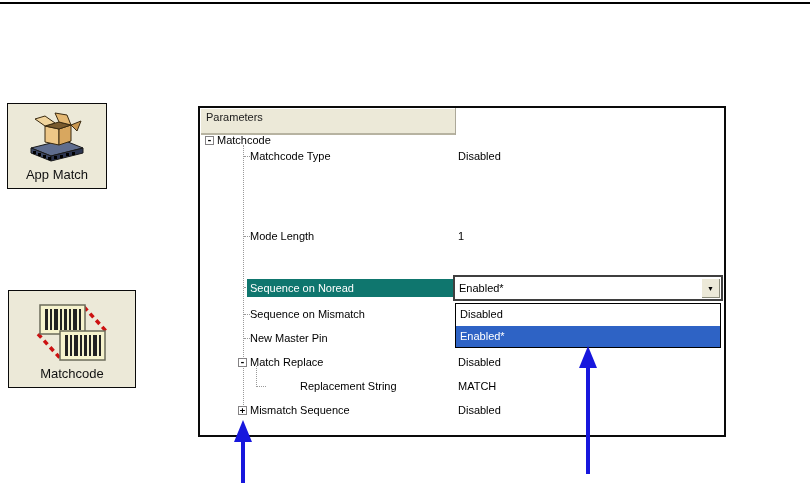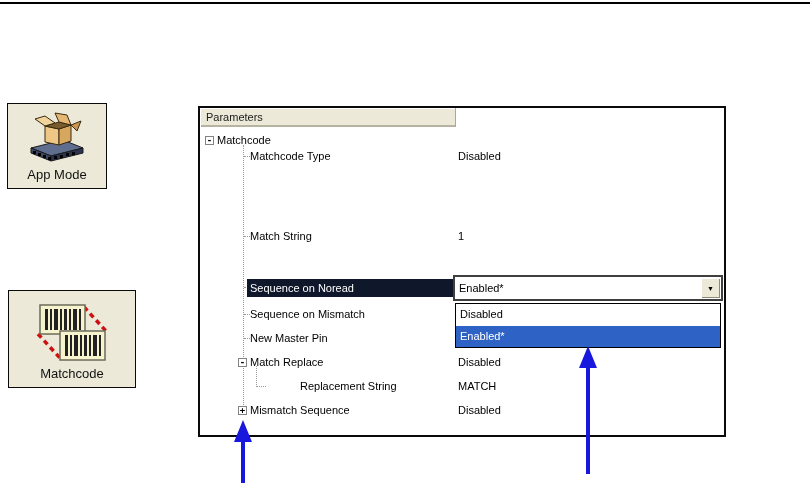--- a/index.html
+++ b/index.html
@@ -24,35 +24,35 @@
 
   
   #panel {
     position: absolute; left: 198px; top: 106px; width: 528px; height: 331px;
     border: 2px solid #0a0a0a; background: #fff;
   }
   .phead { position: absolute; left: 0; top: 0; width: 524px; height: 21px; display: flex; }
   .hcell {
     background: #ece9d8; font-size: 11px; color: #1a1a1a; padding: 3px 0 0 6px;
     box-shadow: inset 1px 1px 0 #ffffff, inset 0 -2px 0 #b7b3a1;
-    border-right: 1px solid #aca899; height: 19px;
+    border-right: 1px solid #aca899; height: 27px;
   }
   .hcell.c1 { width: 256px; }
   .hcell.c2 { flex: 1; border-right: none; }
 
   .trow { position: absolute; left: 0; width: 524px; height: 24px; }
   .tlabel { position: absolute; top: 5px; font-size: 11px; white-space: nowrap; }
   .tlabel.l0 { left: 17px; }
   .tlabel.l1 { left: 50px; }
   .tlabel.l2 { left: 68px; padding-left: 32px; }
   .tvalue { position: absolute; left: 258px; top: 5px; font-size: 11px; white-space: nowrap; }
   .sel-label {
     position: absolute; left: 47px; top: 6px; width: 209px; height: 18px;
     line-height: 18px; padding-left: 3px; font-size: 11px;
-    background: #0f172a; color: #fff; white-space: nowrap;
+    background: #0f766e; color: #fff; white-space: nowrap;
   }
   .ebox {
     position: absolute; left: 38px; top: 7px; width: 9px; height: 9px;
     background: #fff; border: 1px solid #848284; color: #000;
     font: 700 9px/7px "DejaVu Sans Mono", monospace; text-align: center; z-index: 2;
   }
   .ebox.root { left: 5px; }
   .dash { position: absolute; left: 44px; top: 11px; width: 6px; border-top: 1px dotted #9a9a9a; }
   .dash.l2 { left: 56px; width: 10px; }
   .vline { position: absolute; border-left: 1px dotted #9a9a9a; width: 0; }
@@ -115,21 +115,21 @@
         <rect x="44" y="41" width="3" height="3" fill="#000"></rect>
 
         <polygon points="17,15 31,18 31,34 17,31" fill="#eec787" stroke="#3a2a10" stroke-width="1"></polygon>
         <polygon points="31,18 43,14 43,30 31,34" fill="#d8a75f" stroke="#3a2a10" stroke-width="1"></polygon>
         <polygon points="17,15 31,11 43,14 31,18" fill="#7a5b2e" stroke="#3a2a10" stroke-width="1"></polygon>
         <polygon points="17,15 7,8 17,5 27,12" fill="#f1d49c" stroke="#3a2a10" stroke-width="1"></polygon>
         <polygon points="31,11 27,2 39,4 43,14" fill="#e4b873" stroke="#3a2a10" stroke-width="1"></polygon>
         <polygon points="43,14 53,10 49,20" fill="#c9974f" stroke="#3a2a10" stroke-width="1"></polygon>
       </svg>
     </span>
-    <span class="blabel">App Mode</span>
+    <span class="blabel">App Match</span>
   </div>
 
   <div class="tool-btn" id="btn-matchcode">
     <span>
       <svg width="78" height="62" viewBox="0 0 78 62">
         <line x1="51" y1="5" x2="73" y2="29" stroke="#cc1111" stroke-width="3.5" stroke-dasharray="5 4"></line>
         <line x1="5" y1="32" x2="27" y2="56" stroke="#cc1111" stroke-width="3.5" stroke-dasharray="5 4"></line>
 
         <rect x="7" y="3" width="45" height="29" fill="#f6f3cd" stroke="#6b6b5a" stroke-width="1.5"></rect>
         <rect x="12" y="7" width="3" height="21" fill="#222"></rect>
@@ -175,21 +175,21 @@
     <div class="trow" style="top:37px">
       <span class="dash"></span>
       <span class="tlabel l1">Matchcode Type</span>
       <span class="tvalue">Disabled</span>
     </div>
 
 
 
     <div class="trow" style="top:117px">
       <span class="dash"></span>
-      <span class="tlabel l1">Match String</span>
+      <span class="tlabel l1">Mode Length</span>
       <span class="tvalue">1</span>
     </div>
 
 
     <div class="trow" style="top:165px;height:30px">
       <span class="dash" style="top:14px"></span>
       <span class="sel-label">Sequence on Noread</span>
     </div>
 
     <div class="trow" style="top:195px">

